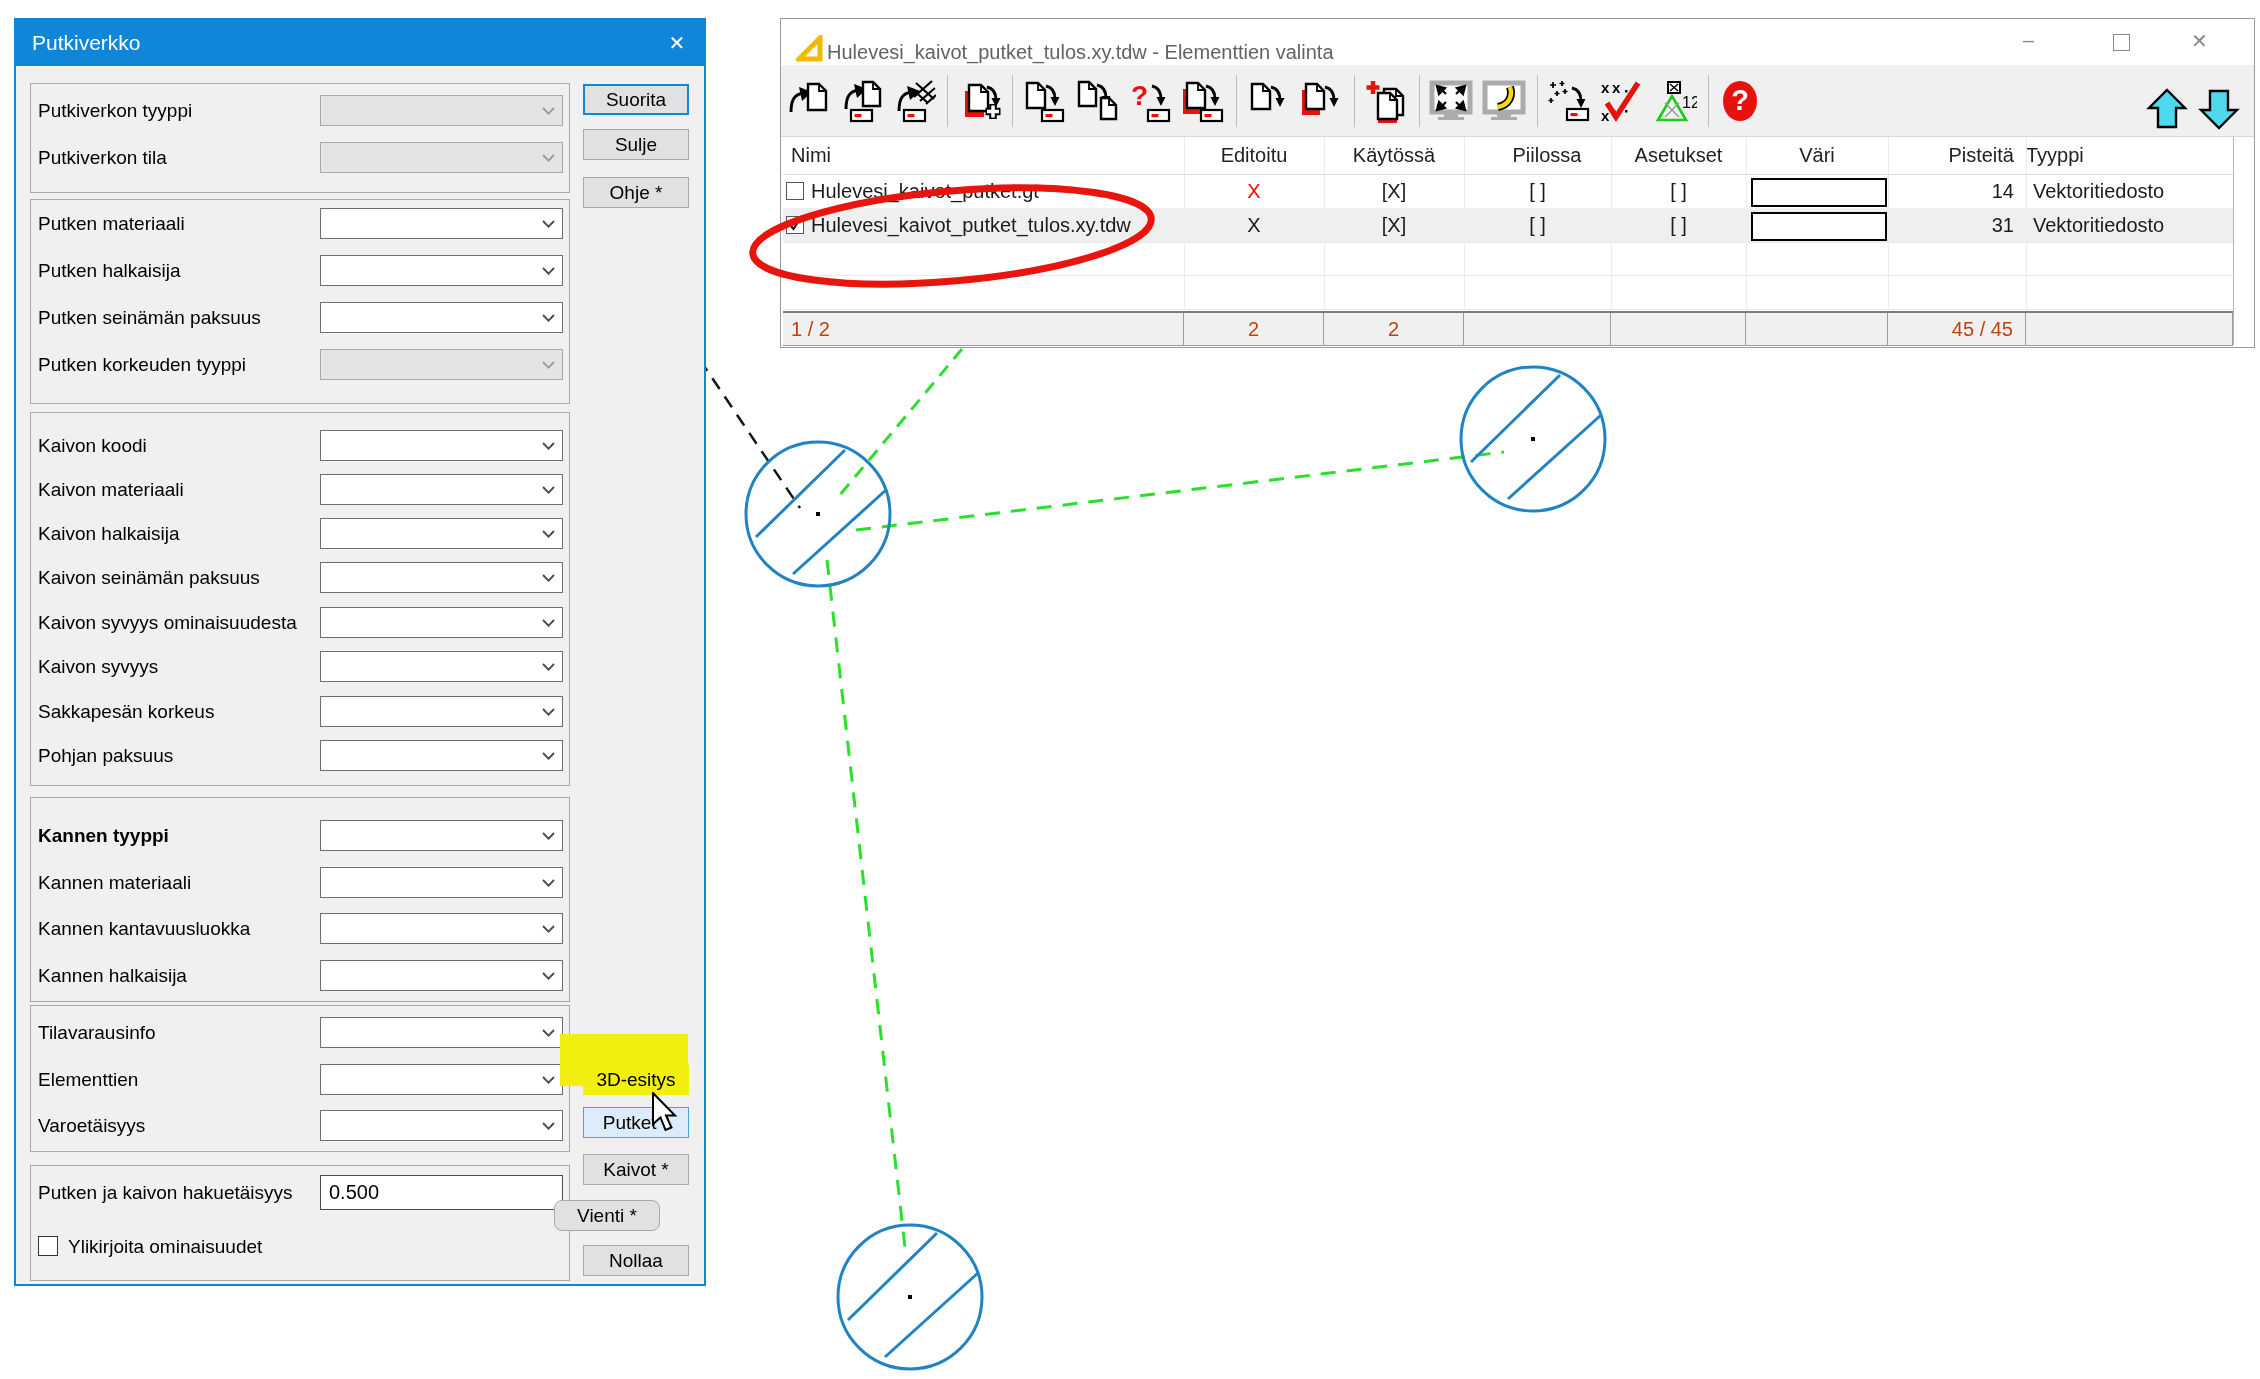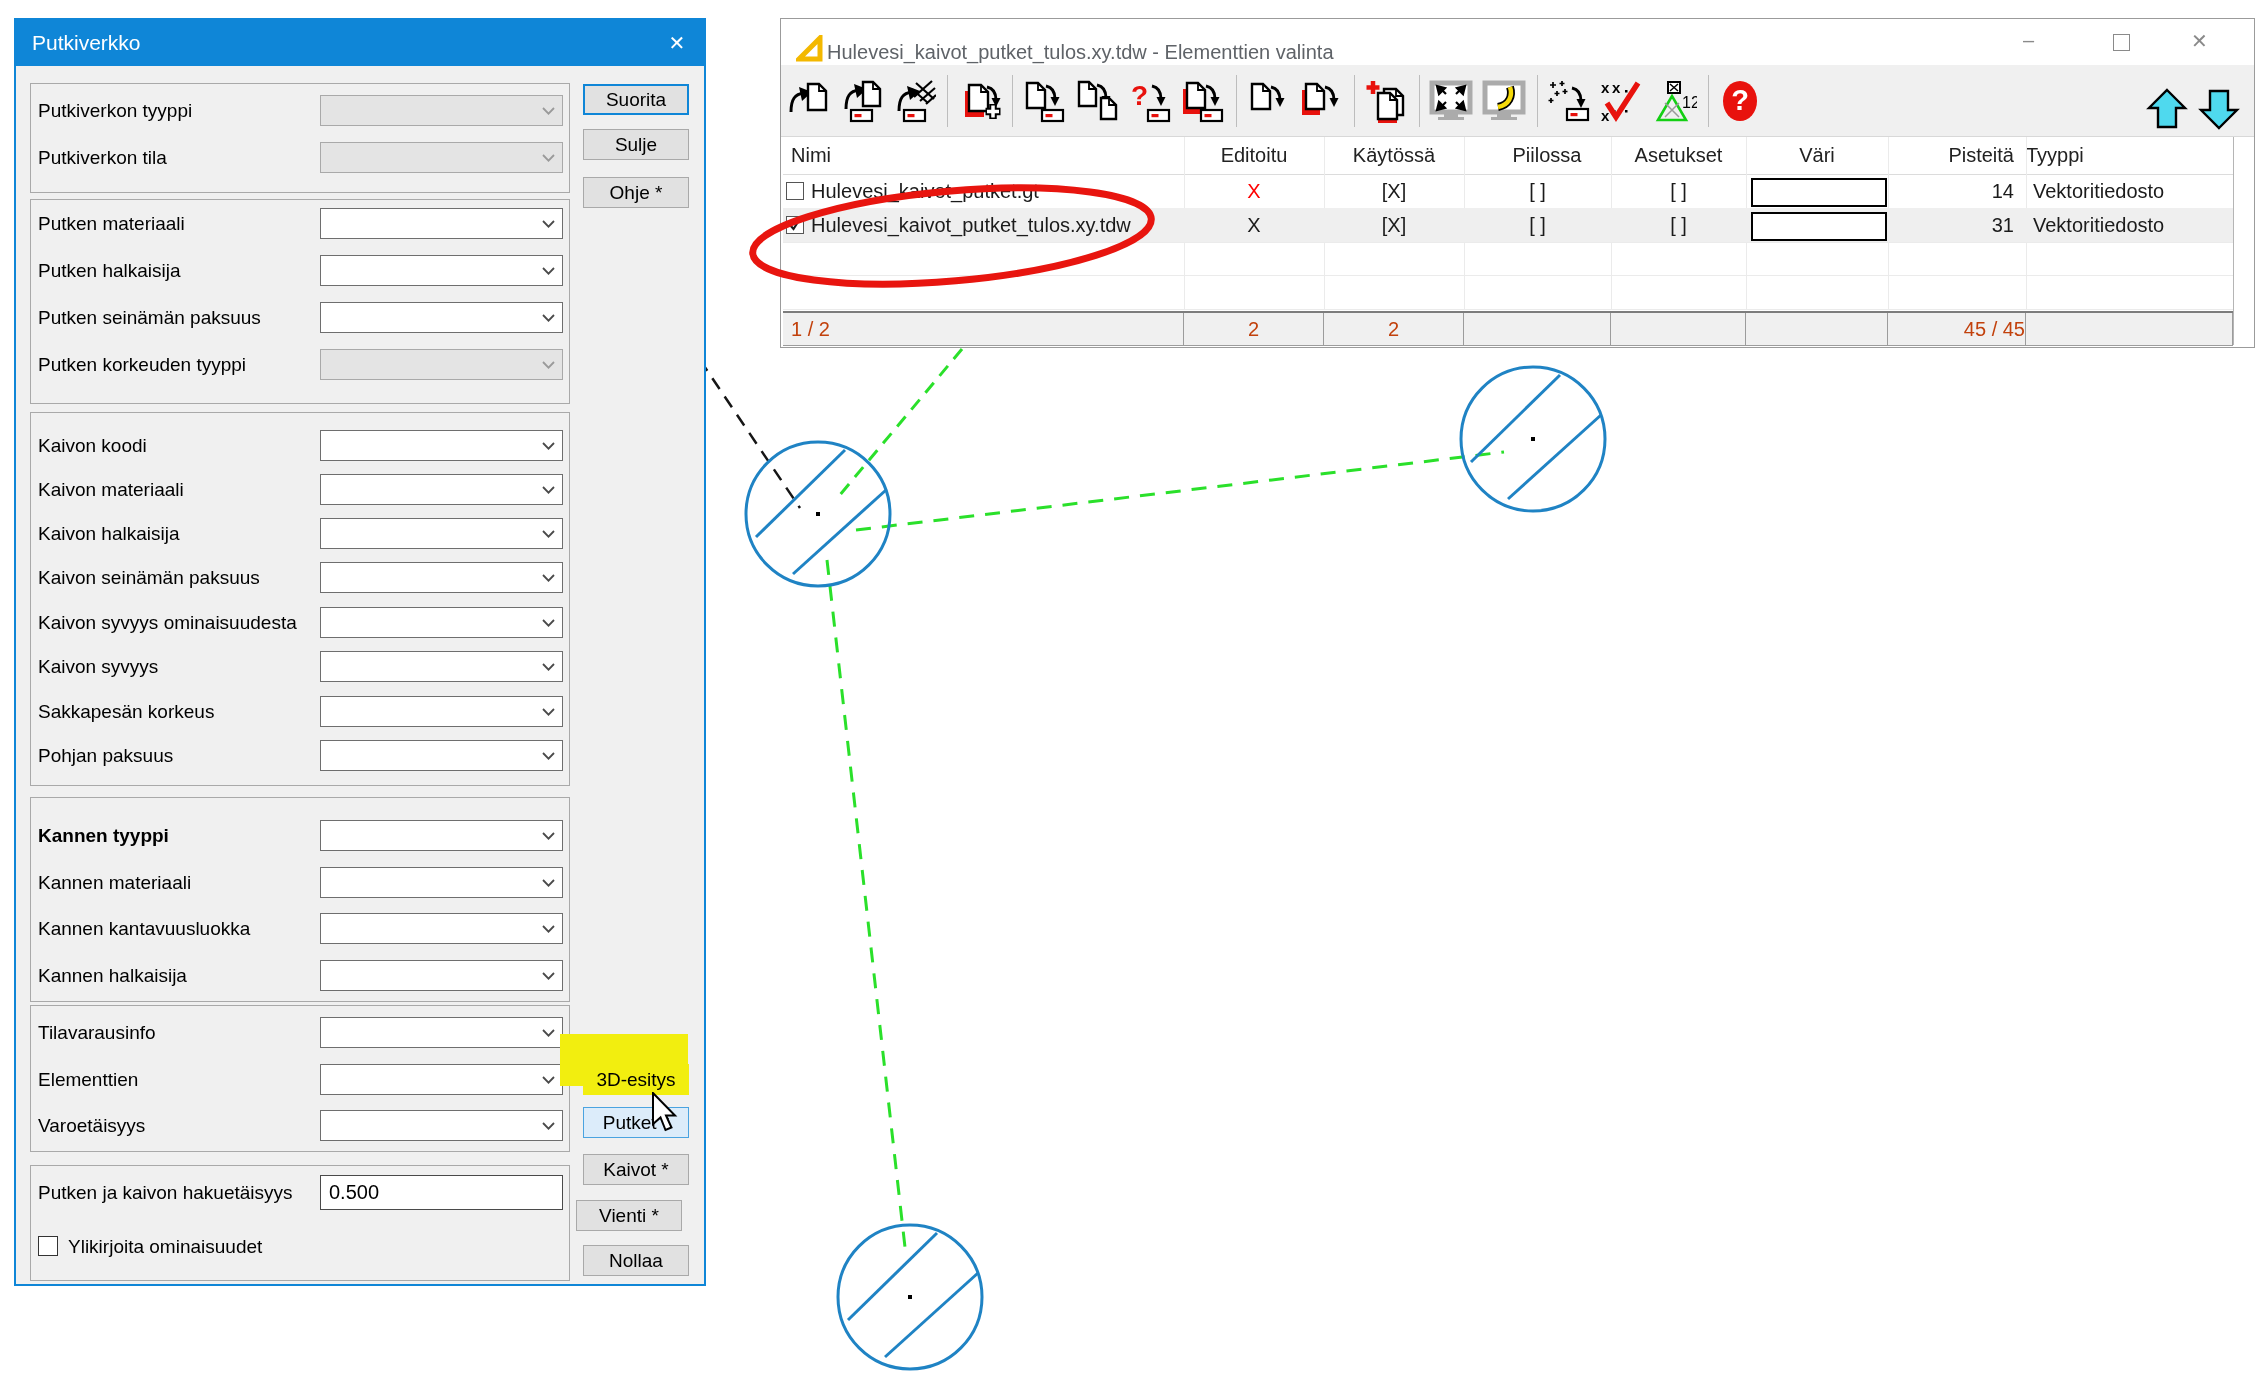--- a/index.html
+++ b/index.html
@@ -211,21 +211,21 @@
             <polyline points="1,1 6.5,6.6 12,1" fill="none" stroke="#4a4a4a" stroke-width="1.8"></polyline>
           </svg>
         </div>
         <div class="btn default" style="left: 567px; top: 64px;">Suorita</div>
         <div class="btn" style="left: 567px; top: 109px;">Sulje</div>
         <div class="btn" style="left: 567px; top: 157px;">Ohje *</div>
         <div class="hl" style="left: 544px; top: 1014px; width: 128px; height: 52px;"></div>
         <div class="btn" style="left: 567px; top: 1044px; background: rgb(242, 238, 15); border: none;">3D-esitys</div>
         <div class="btn focused" style="left: 567px; top: 1087px;">Putket *</div>
         <div class="btn" style="left: 567px; top: 1134px;">Kaivot *</div>
-        <div class="btn" style="left: 560px; top: 1180px;">Vienti *</div>
+        <div class="btn" style="left: 538px; top: 1180px; border-radius: 8px;">Vienti *</div>
         <div class="btn" style="left: 567px; top: 1225px;">Nollaa</div>
       </div>
   </div>
 
   <div class="abs win" id="win">
     <svg class="abs" style="left:15px;top:16px" width="28" height="28" viewBox="0 0 28 28">
       <polygon points="3,24 24,24 24,3" fill="#fff" stroke="#f3b800" stroke-width="5" stroke-linejoin="miter"></polygon>
     </svg>
     <div class="abs win-title">Hulevesi_kaivot_putket_tulos.xy.tdw - Elementtien valinta</div>
     <div class="wctl" style="left:1242px;top:10px">–</div>
@@ -439,21 +439,21 @@
         <div class="vari" style="left: 970px; top: 193px;"></div>
         <div class="cell" style="left: 1107px; top: 189px; width: 138px; height: 34px; justify-content: flex-end; padding-right: 12px;">31</div>
         <div class="cell" style="left: 1245px; top: 189px; width: 207px; height: 34px; padding-left: 7px;">Vektoritiedosto</div>
         <div class="gridh" style="left: 2px; top: 292px; width: 1450px; height: 2px; background: rgb(124, 124, 124);"></div>
         <div class="sumcell" style="left: 2px; top: 294px; width: 401px; height: 32px; padding-left: 8px; background: rgb(240, 240, 240);">1 / 2</div>
         <div class="sumcell" style="left: 403px; top: 294px; width: 140px; height: 32px; justify-content: center; background: rgb(240, 240, 240);">2</div>
         <div class="sumcell" style="left: 543px; top: 294px; width: 140px; height: 32px; justify-content: center; background: rgb(240, 240, 240);">2</div>
         <div class="sumcell" style="left: 683px; top: 294px; width: 147px; height: 32px; justify-content: center; background: rgb(240, 240, 240);"></div>
         <div class="sumcell" style="left: 830px; top: 294px; width: 135px; height: 32px; justify-content: center; background: rgb(240, 240, 240);"></div>
         <div class="sumcell" style="left: 965px; top: 294px; width: 142px; height: 32px; justify-content: center; background: rgb(240, 240, 240);"></div>
-        <div class="sumcell" style="left: 1107px; top: 294px; width: 138px; height: 32px; justify-content: flex-end; padding-right: 0; background: rgb(240, 240, 240); text-align: right;">45 / 45</div>
+        <div class="sumcell" style="left: 1107px; top: 294px; width: 138px; height: 32px; justify-content: flex-end; padding-right: 12px; background: rgb(240, 240, 240); text-align: right;">45 / 45</div>
         <div class="sumcell" style="left: 1245px; top: 294px; width: 207px; height: 32px; padding-left: 7px; background: rgb(240, 240, 240);"></div>
         <div class="gridh" style="left: 2px; top: 326px; width: 1450px; background: rgb(156, 156, 156);"></div>
       </div>
   </div>
 
   <svg class="abs" style="left:0;top:0;z-index:4;pointer-events:none" width="2260" height="1379">
     <ellipse cx="952" cy="236" rx="200" ry="45" transform="rotate(-5 952 236)" fill="none" stroke="#e8150f" stroke-width="7"></ellipse>
   </svg>
 
   <svg class="abs" style="left:652px;top:1092px;z-index:5" width="30" height="42" viewBox="0 0 30 42">

